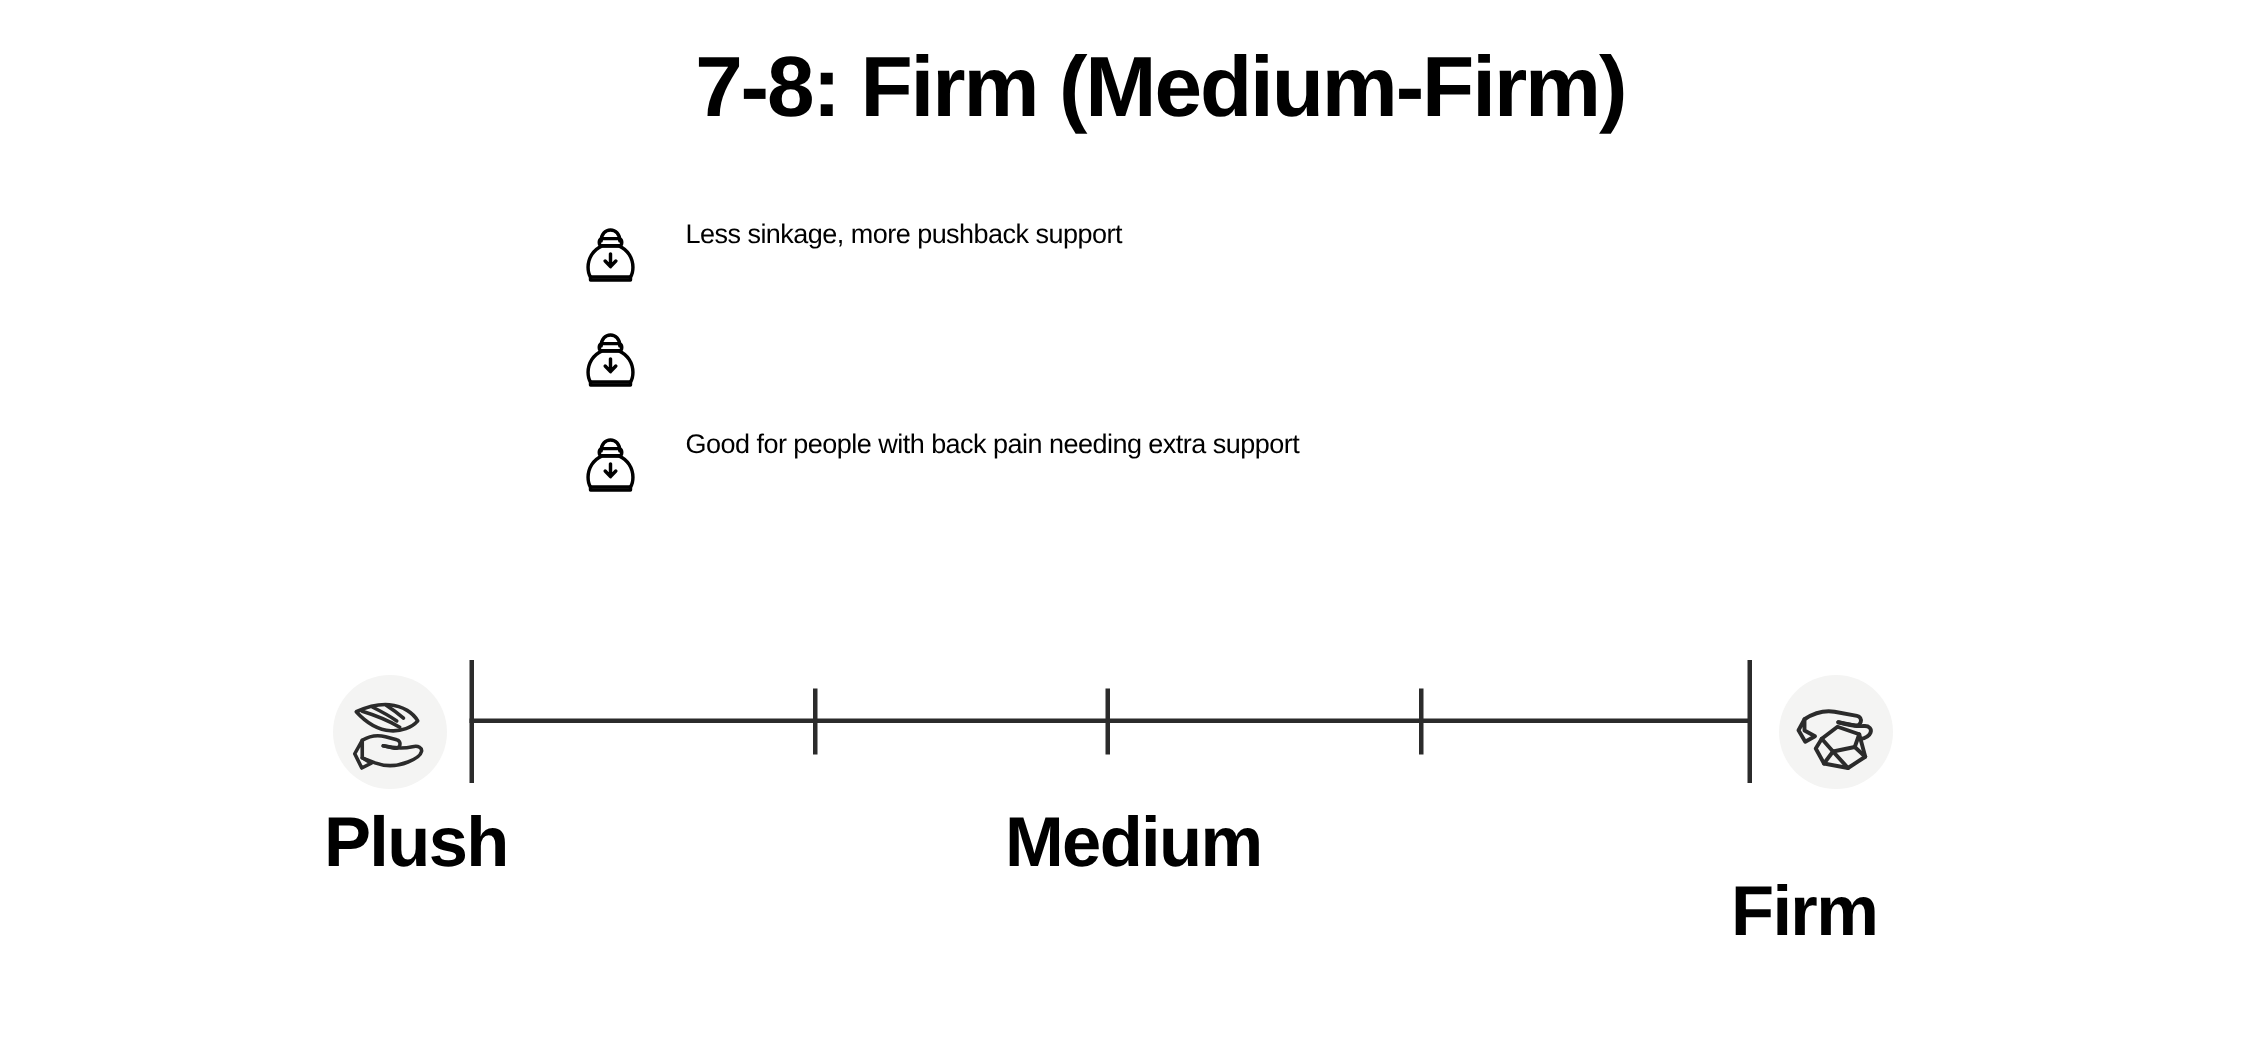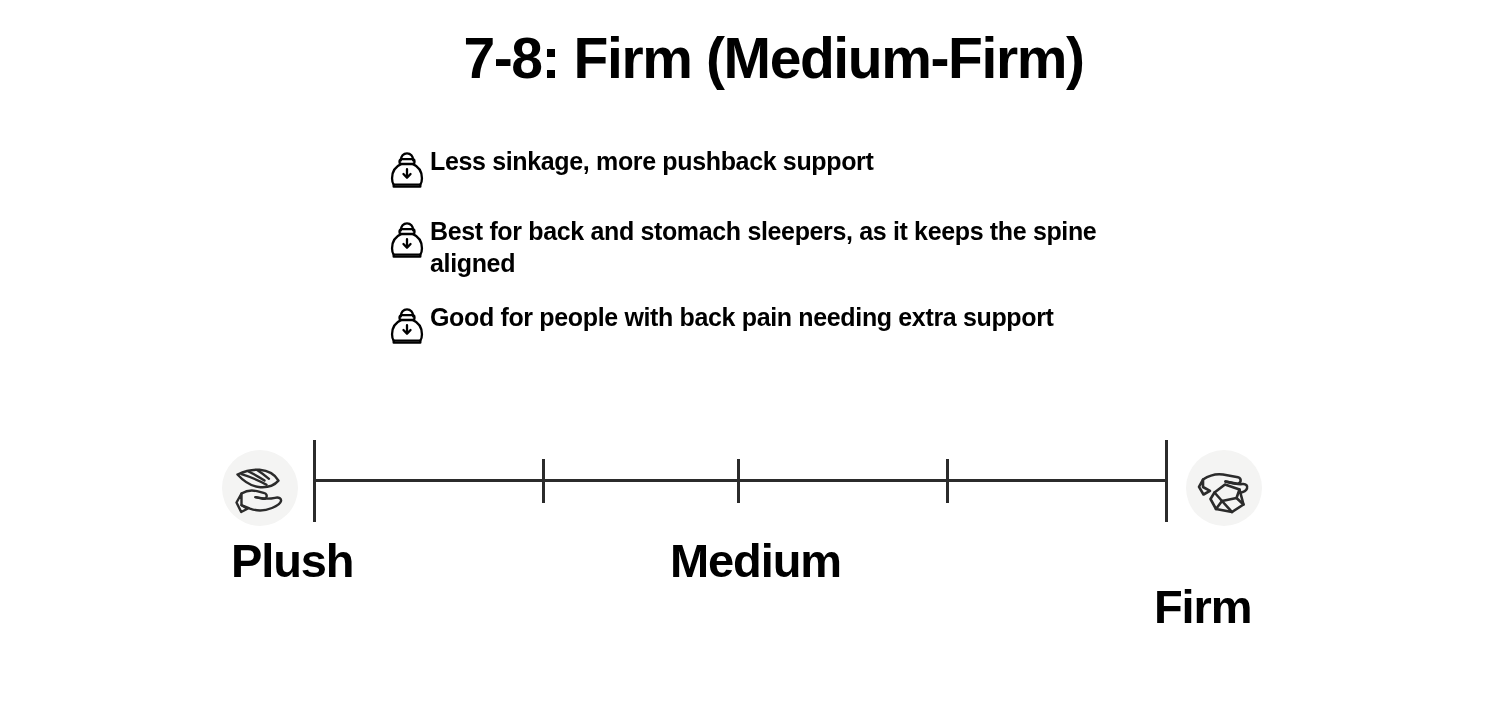--- a/index.html
+++ b/index.html
@@ -46,22 +46,23 @@
   .bullet:last-child { margin-bottom: 0; }
 
   .bullet-icon {
     flex: 0 0 46px;
     width: 46px;
     height: 46px;
     margin-top: 2px;
     display: block;
   }
   .bullet-text {
-    font-size: 25px;
-    font-weight: bold;
+    margin-left: 27px;
+    font-size: 18px;
+    font-weight: normal;
     line-height: 1.28;
     letter-spacing: -0.35px;
     max-width: 670px;
   }
 
   
   #scale {
     position: absolute;
     left: 0;
     top: 420px;
@@ -137,21 +138,20 @@
   <div class="bullet">
     <span class="bullet-icon">
       <svg viewBox="0 0 48 48" width="46" height="46" fill="none" stroke="#000" stroke-width="2.4" stroke-linejoin="round" stroke-linecap="round">
         <path d="M17.5 14.2 C17.5 9.6 20.4 6.6 24 6.6 C27.6 6.6 30.5 9.6 30.5 14.2"></path>
         <rect x="16.2" y="12.6" width="15.6" height="5.2" rx="2.2"></rect>
         <path d="M18.2 17.6 C12.2 20.2 8.4 26 8.4 32.6 C8.4 35.6 9.1 37.9 10.1 39.3 L37.9 39.3 C38.9 37.9 39.6 35.6 39.6 32.6 C39.6 26 35.8 20.2 29.8 17.6 Z"></path>
         <path d="M10.1 39.3 L10.1 41.4 L37.9 41.4 L37.9 39.3"></path>
         <path d="M24 23.2 L24 31.6 M20.3 28.2 L24 32.1 L27.7 28.2"></path>
       </svg>
     </span>
-    <span class="bullet-text">Best for back and stomach sleepers, as it keeps the spine aligned</span>
   </div>
 
   <div class="bullet">
     <span class="bullet-icon">
       <svg viewBox="0 0 48 48" width="46" height="46" fill="none" stroke="#000" stroke-width="2.4" stroke-linejoin="round" stroke-linecap="round">
         <path d="M17.5 14.2 C17.5 9.6 20.4 6.6 24 6.6 C27.6 6.6 30.5 9.6 30.5 14.2"></path>
         <rect x="16.2" y="12.6" width="15.6" height="5.2" rx="2.2"></rect>
         <path d="M18.2 17.6 C12.2 20.2 8.4 26 8.4 32.6 C8.4 35.6 9.1 37.9 10.1 39.3 L37.9 39.3 C38.9 37.9 39.6 35.6 39.6 32.6 C39.6 26 35.8 20.2 29.8 17.6 Z"></path>
         <path d="M10.1 39.3 L10.1 41.4 L37.9 41.4 L37.9 39.3"></path>
         <path d="M24 23.2 L24 31.6 M20.3 28.2 L24 32.1 L27.7 28.2"></path>
@@ -201,15 +201,15 @@
     <path d="M30 45 L24 53"></path>
 
     <path d="M11 23.5 C17.5 19.2 24.5 17.5 31 18.5 L46 21.2
              C48 21.6 49 23.5 48.5 25.3 C48 27 46 28 44.2 27.6 L33.5 25.5"></path>
     <path d="M33.5 25.5 C38.5 26.8 45.5 28.5 50.5 28 C54 27.6 56 30 55 32.5
              C54.2 34.5 51.5 36.2 48 36.8"></path>
     <path d="M11 23.5 L7 30.8 L11.5 38.5 L18 34.8 L11 31 Z"></path>
   </svg>
 </div>
 
-<div class="scale-label" style="left:231px;">Plush</div>
+<div class="scale-label" style="left:216px;">Plush</div>
 <div class="scale-label" style="left:670px;">Medium</div>
 <div class="scale-label" style="left:1154px;margin-top:46px;">Firm</div>
 
 </body></html>

